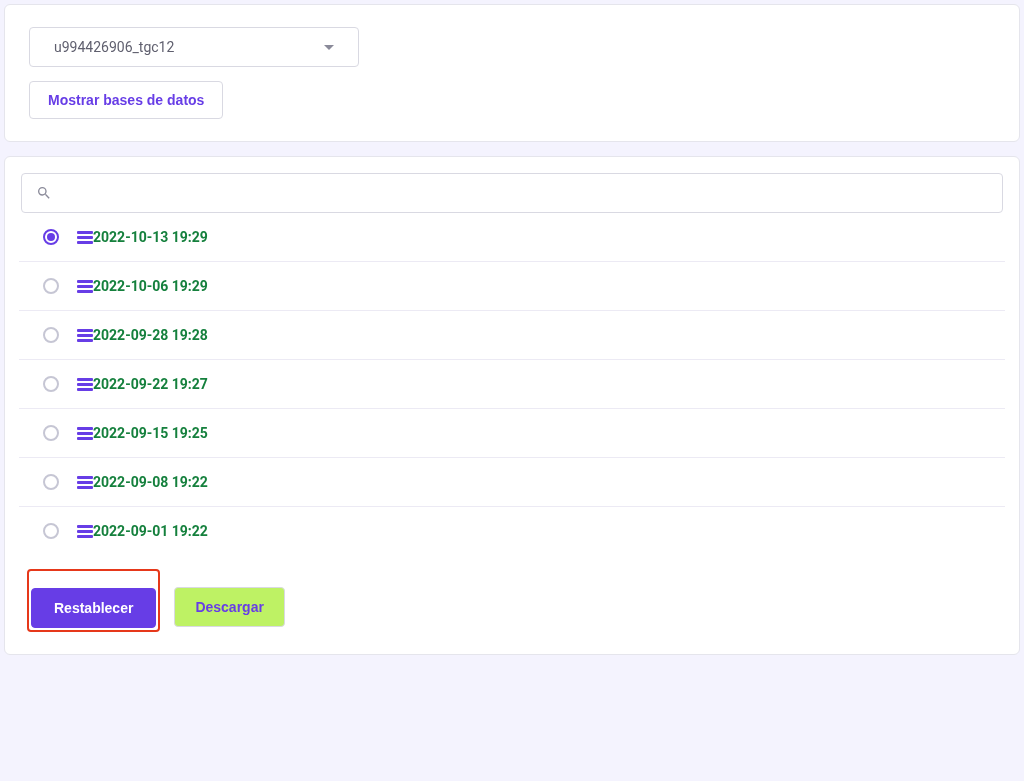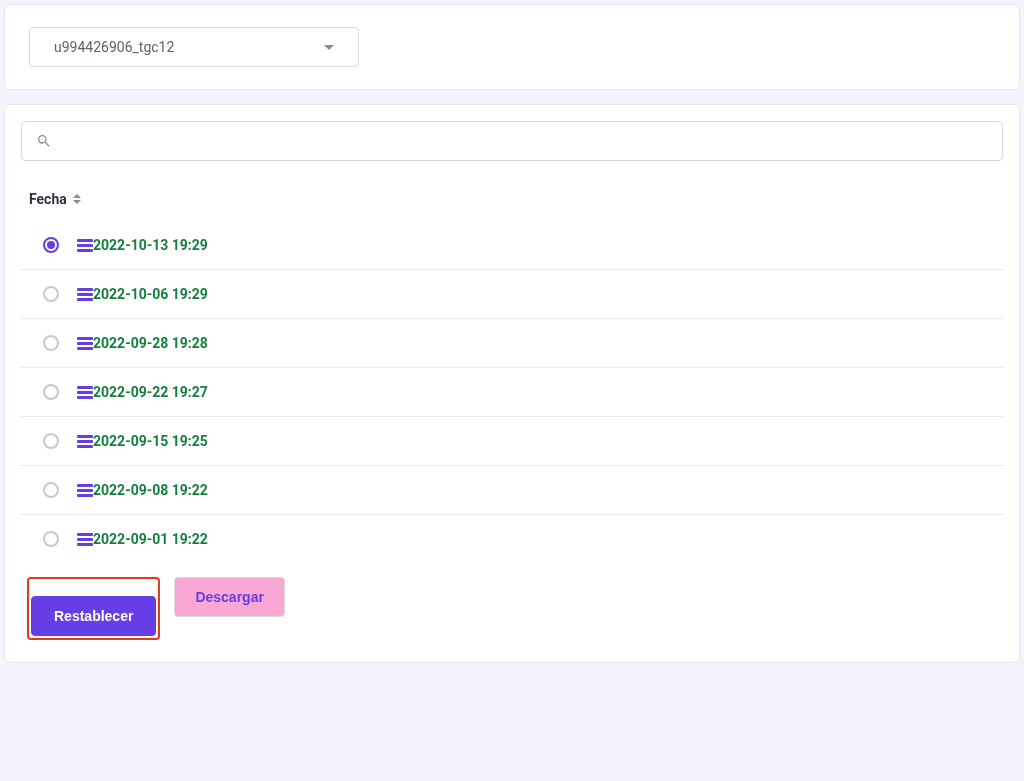--- a/index.html
+++ b/index.html
@@ -176,57 +176,52 @@
     border: 2px solid #e6381a;
     border-radius: 4px;
     padding: 2px;
   }
   .btn-outline2 {
     display: inline-flex;
     align-items: center;
     justify-content: center;
     height: 40px;
     padding: 0 20px;
-    background: #f9a8d4;
+    background: #bef264;
     border: 1px solid #d9d9e2;
     border-radius: 4px;
     color: #673de6;
     font-weight: 700;
     font-size: 14px;
     cursor: pointer;
+    margin-top: 18px;
   }
 </style>
 </head>
 <body>
 
 <div class="panel">
   <div class="panel-body">
     <div class="select-field">
       <span>u994426906_tgc12</span>
       <span class="caret"></span>
     </div>
+    <button class="btn-outline">Mostrar bases de datos</button>
   </div>
 </div>
 
 <div class="panel">
   <div class="search-wrap">
     <div class="search-field">
       <svg class="search-icon-svg" viewBox="0 0 24 24">
         <path d="M15.5 14h-.79l-.28-.27A6.471 6.471 0 0016 9.5 6.5 6.5 0 109.5 16c1.61 0 3.09-.59 4.23-1.57l.27.28v.79l5 4.99L20.49 19l-4.99-5zM9.5 14A4.5 4.5 0 119.5 5a4.5 4.5 0 010 9z"></path>
       </svg>
     </div>
   </div>
 
-  <div class="table-header">
-    <span>Fecha</span>
-    <span class="sort-icon">
-      <span class="up"></span>
-      <span class="down"></span>
-    </span>
-  </div>
 
   <div class="table-rows" id="rows-container">
       <div class="row">
         <span class="radio">
           <span class="dot"></span>
         </span>
         <span class="db-icon">
           <span class="bar"></span>
           <span class="bar"></span>
           <span class="bar"></span>

